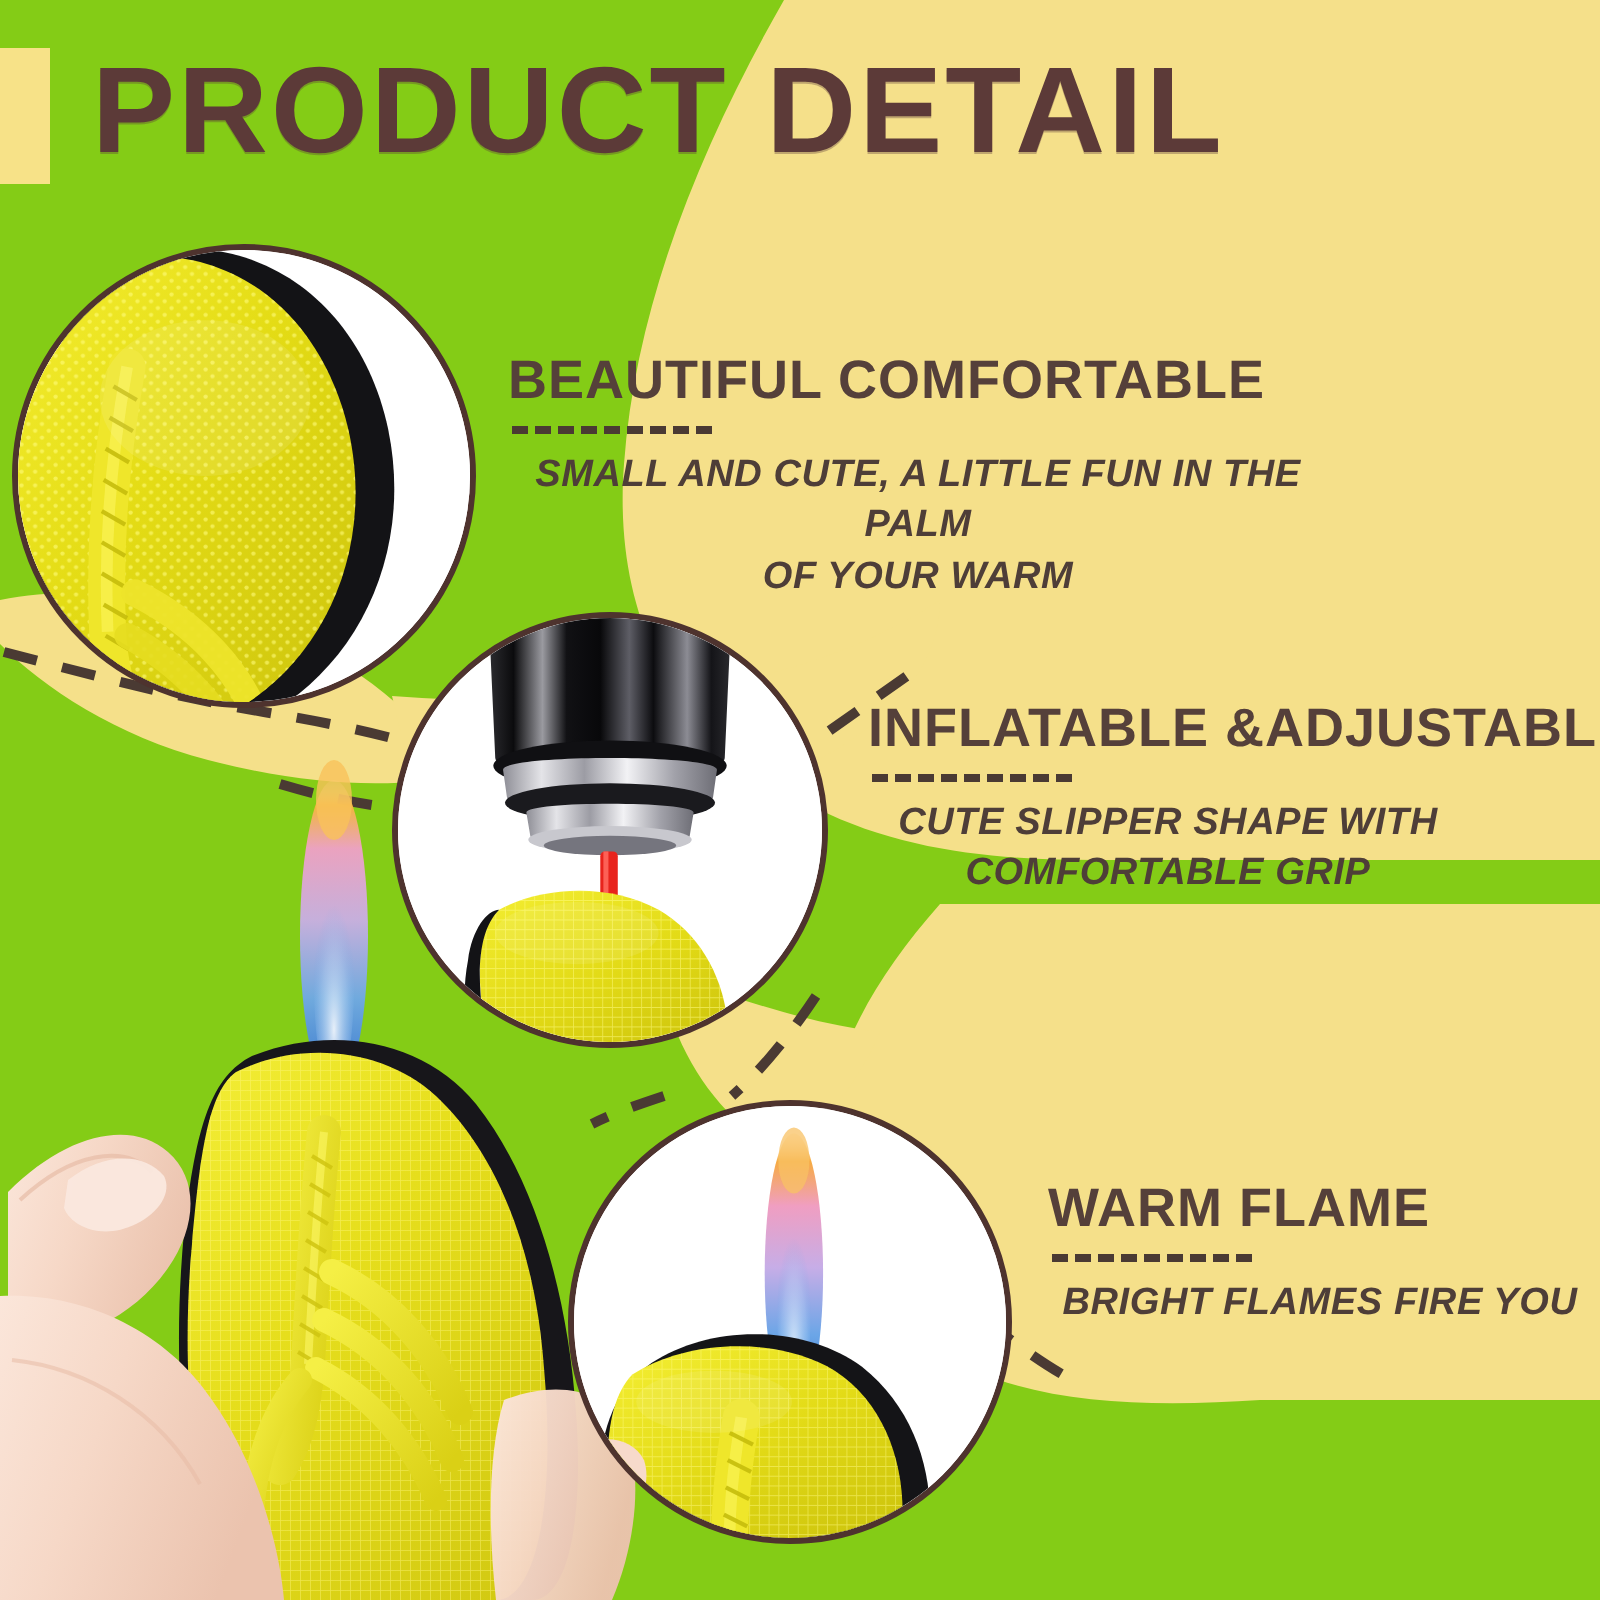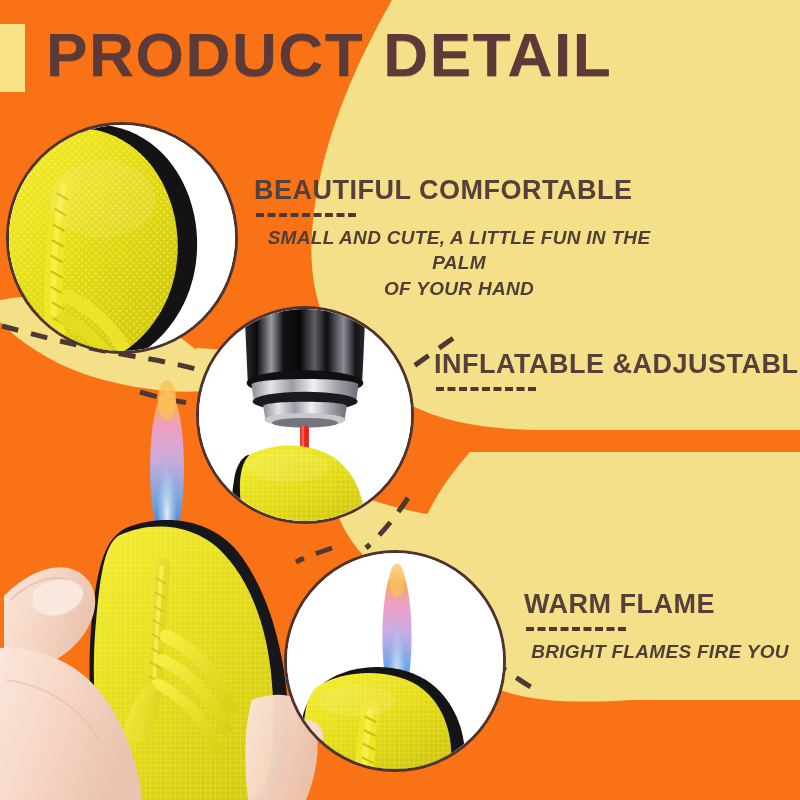--- a/index.html
+++ b/index.html
@@ -1,17 +1,17 @@
 <!DOCTYPE html>
 <html><head>
 <meta charset="utf-8">
 <style>
   html,body{margin:0;padding:0;background:#fff;}
   body{width:800px;height:800px;overflow:hidden;font-family:"Liberation Sans",sans-serif;}
-  #canvas{position:relative;width:800px;height:800px;background:#f97316;overflow:hidden;}
+  #canvas{position:relative;width:800px;height:800px;background:#84cc16;overflow:hidden;}
 
   .layer{position:absolute;top:0;left:0;width:800px;height:800px;}
 
   
   #header-accent-bar{
     position:absolute;left:0;top:24px;width:25px;height:68px;
     background:#F7E288;
   }
   #page-title{
     position:absolute;left:46px;top:18px;
@@ -429,27 +429,31 @@
       <path d="M 0,176 C 14,168 30,170 36,182 C 40,194 34,208 22,216
                C 12,222 2,222 0,220 Z" fill="#F7DACB"></path>
     </svg>
   </div>
 
   <div class="info-block" id="block-1">
     <div class="info-heading">BEAUTIFUL COMFORTABLE</div>
     <div class="divider"></div>
     <div class="info-body">
       <div>SMALL AND CUTE, A LITTLE FUN IN THE PALM</div>
-      <div>OF YOUR HAND</div>
+      <div>OF YOUR WARM</div>
     </div>
   </div>
 
   <div class="info-block" id="block-2">
     <div class="info-heading">INFLATABLE &amp;ADJUSTABLE</div>
     <div class="divider"></div>
+    <div class="info-body">
+      <div>CUTE SLIPPER SHAPE WITH</div>
+      <div>COMFORTABLE GRIP</div>
+    </div>
   </div>
 
   <div class="info-block" id="block-3">
     <div class="info-heading">WARM FLAME</div>
     <div class="divider"></div>
     <div class="info-body">
       <div>BRIGHT FLAMES FIRE YOU</div>
     </div>
   </div>
 

